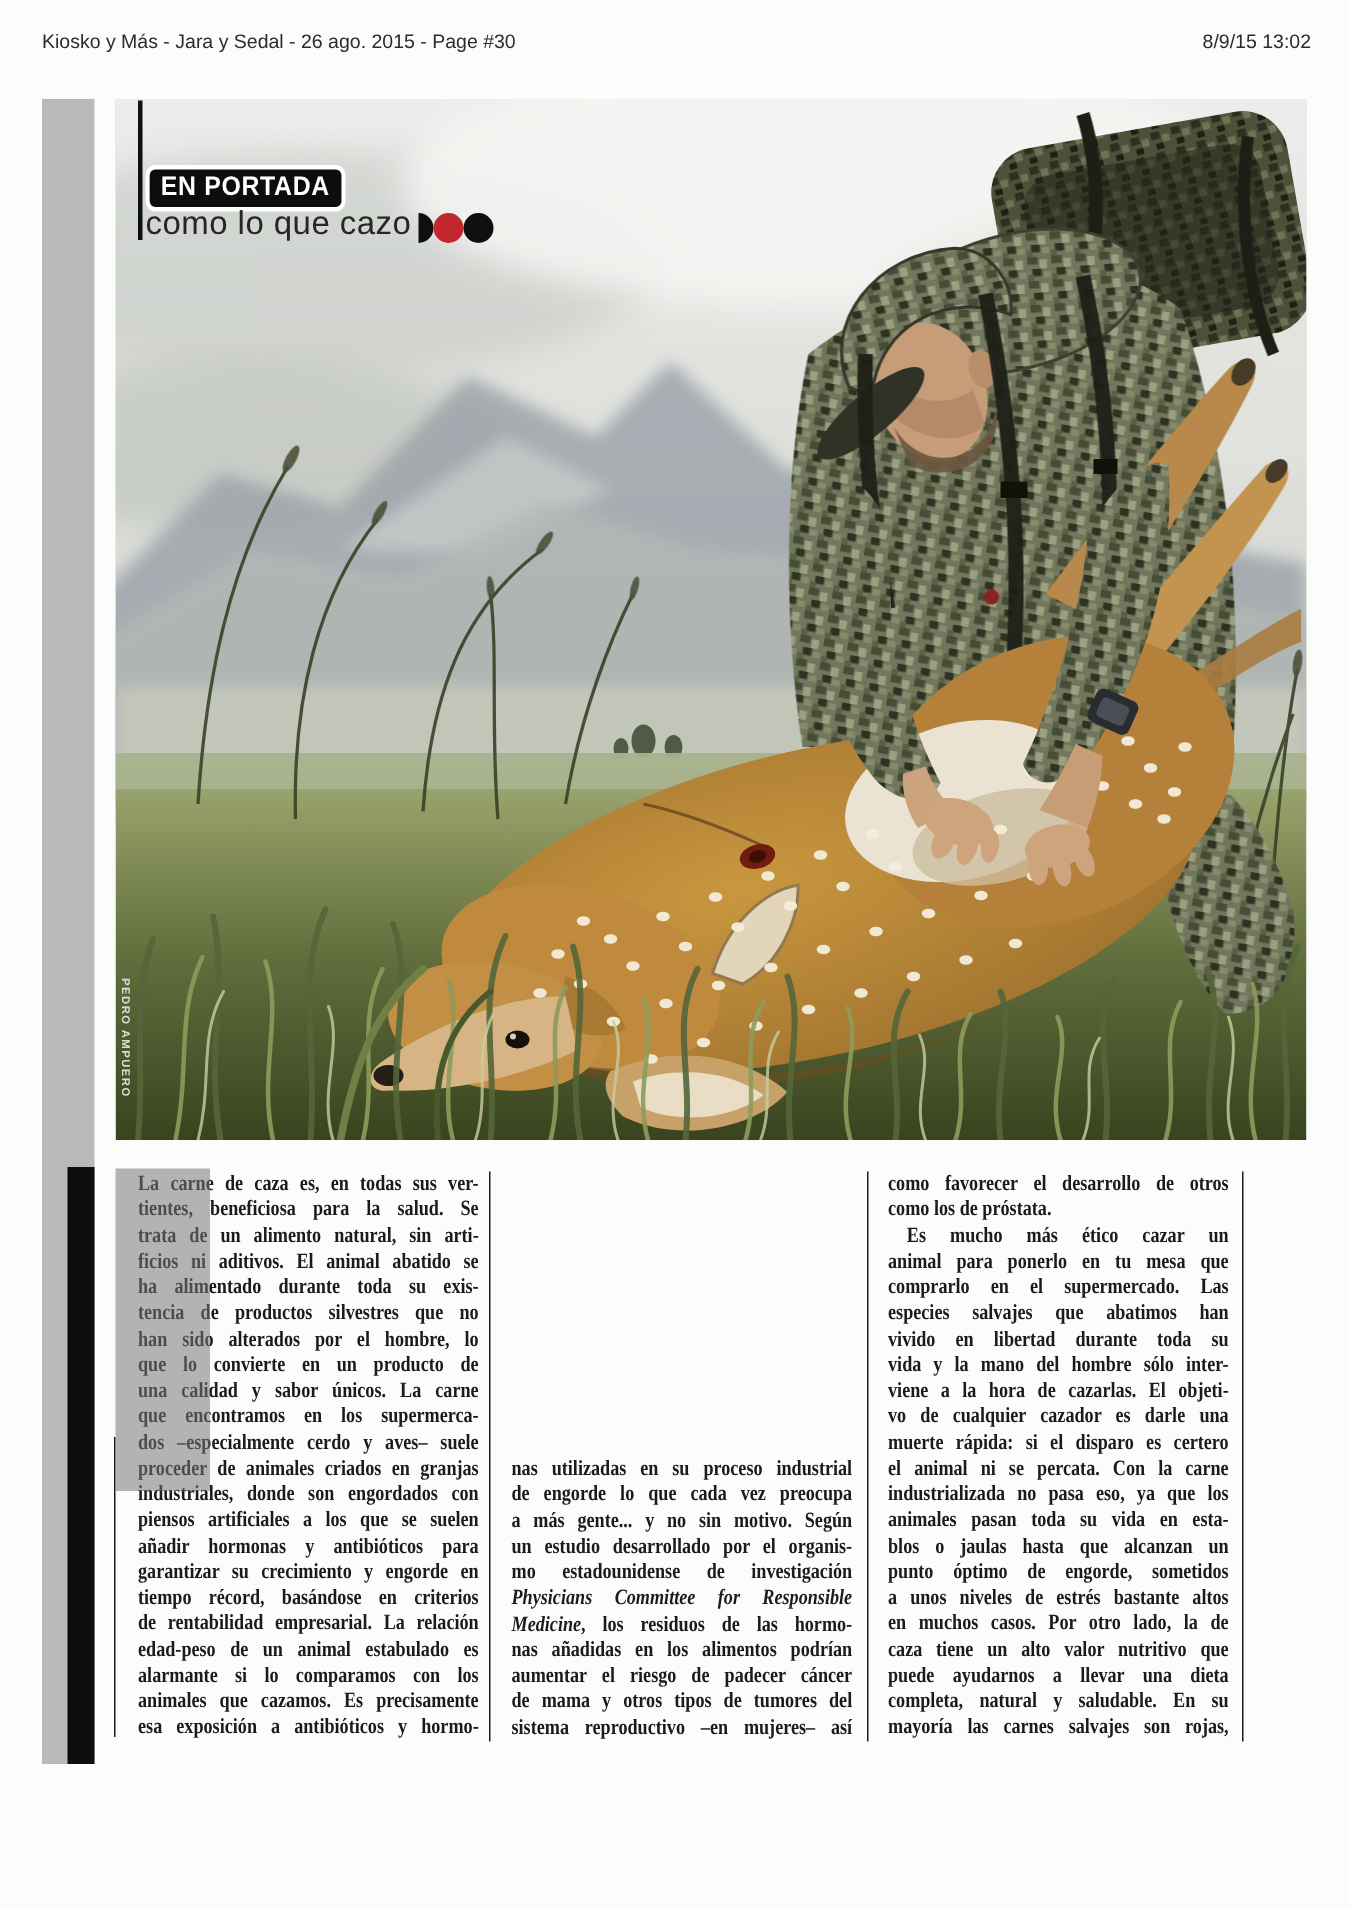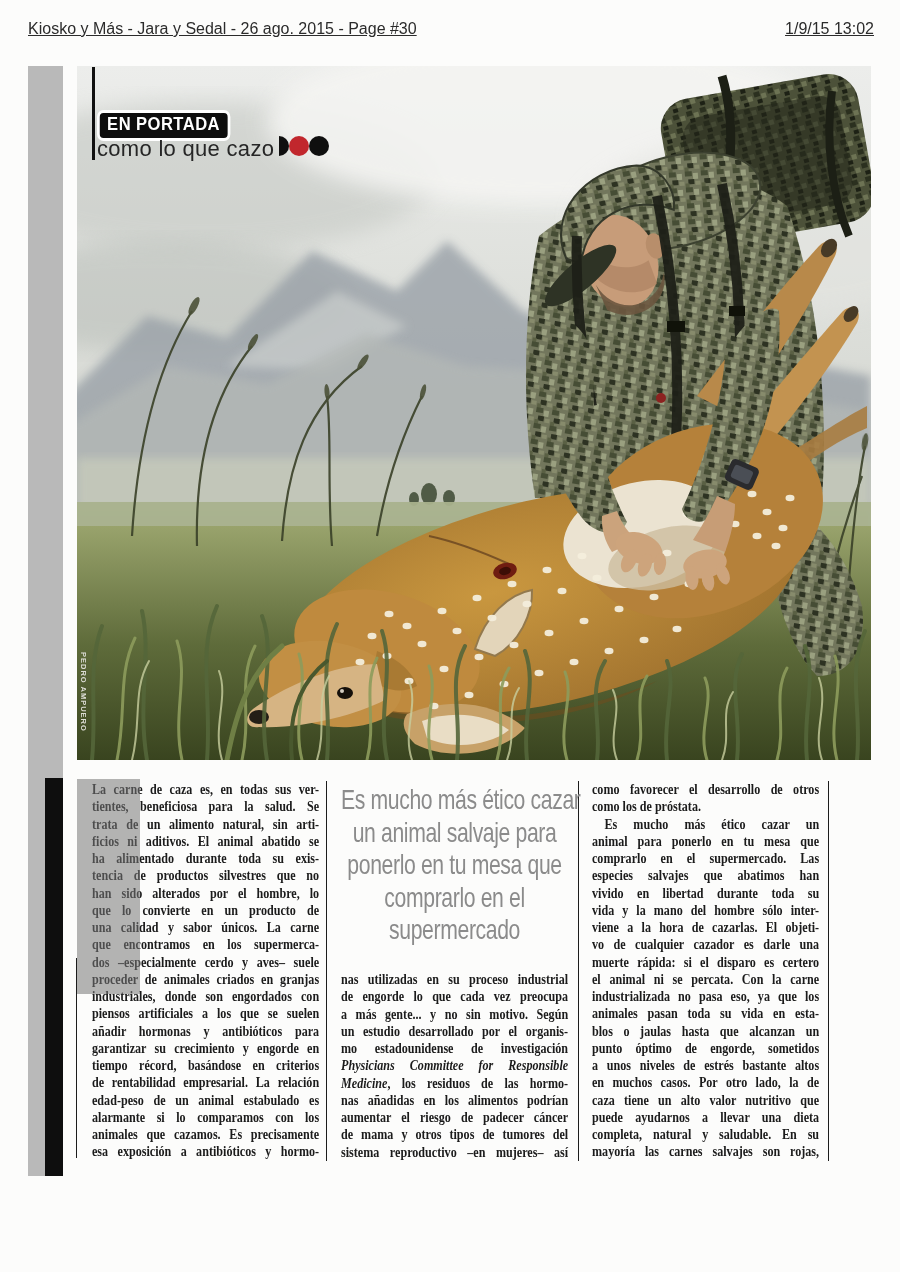--- a/index.html
+++ b/index.html
@@ -1,36 +1,36 @@
 <!DOCTYPE html>
 <html><head>
 <meta charset="utf-8">
 <style>
   html,body{margin:0;padding:0;background:#fcfcfb;}
   .page{position:relative;width:900px;height:1272px;background:#fcfcfb;overflow:hidden;
         font-family:"Liberation Sans",sans-serif;color:#222;}
   
   .hdr{position:absolute;top:20px;left:28px;right:26px;display:flex;justify-content:space-between;
-       font-size:16px;color:#2b2b2b;text-decoration:underline;}
+       font-size:13px;color:#2b2b2b;}
   .ftr{position:absolute;top:1196px;left:28px;right:26px;display:flex;justify-content:space-between;
        font-size:12.5px;color:#1d1d1d;}
   .ftr .pg{font-size:13px;}
   
   .grey-strip{position:absolute;left:28px;top:66px;width:35px;height:1110px;background:#b9b9b9;}
   .black-bar{position:absolute;left:45px;top:778px;width:18px;height:398px;background:#0e0e0e;}
   
   .photo{position:absolute;left:77px;top:66px;width:794px;height:694px;overflow:hidden;background:#d8dad4;}
   .credit{position:absolute;left:79px;top:652px;writing-mode:vertical-rl;font-size:7.5px;font-weight:bold;
           letter-spacing:1px;color:#dcdcd4;z-index:4;}
   
   .vline{position:absolute;left:92px;top:67px;width:3px;height:93px;background:#101010;z-index:4;}
   .badge{position:absolute;left:97px;top:110px;background:#0d0d0d;color:#fff;border:3px solid #fff;
          border-radius:7px;padding:1px 8px 3px;font-weight:bold;font-size:18px;letter-spacing:.5px;
          transform:scaleX(.92);transform-origin:left top;z-index:4;white-space:nowrap;}
-  .subtitle{position:absolute;left:97px;top:136px;display:flex;align-items:flex-start;gap:0;z-index:4;}
+  .subtitle{position:absolute;left:97px;top:136px;display:flex;align-items:flex-end;gap:0;z-index:4;}
   .subtitle .txt{font-size:22px;color:#262626;letter-spacing:.3px;margin-right:5px;}
   .half-disc{width:10px;height:20px;border-radius:0 10px 10px 0;background:#0f0f0f;}
   .dot{width:20px;height:20px;border-radius:50%;}
   
   .rule{position:absolute;width:1px;background:#1c1c1c;}
   .col{position:absolute;top:781px;font-weight:bold;}
   .colinner{width:272px;transform:scaleX(.835);transform-origin:0 0;
             font-family:"Liberation Serif",serif;font-size:14.5px;line-height:17.25px;color:#1b1b1b;}
   .bline{white-space:nowrap;text-align:justify;text-align-last:justify;}
   .bline.nojust{text-align-last:left;}
@@ -44,21 +44,21 @@
   .highlight{position:absolute;left:77px;top:779px;width:63px;height:215px;
              background:rgba(118,118,118,.55);z-index:5;}
 </style>
 </head>
 <body>
 
 <div class="page">
 
   <div class="hdr">
     <span>Kiosko y Más - Jara y Sedal - 26 ago. 2015 - Page #30</span>
-    <span>1/9/15 13:02</span>
+    <span>8/9/15 13:02</span>
   </div>
 
   <div class="grey-strip"></div>
 
   <div class="photo">
     <svg width="794" height="694" viewBox="0 0 794 694">
       <defs>
         <linearGradient id="sky" x1="0" y1="0" x2="0" y2="1">
           <stop offset="0" stop-color="#ecedeb"></stop>
             <stop offset="1" stop-color="#cfd2cb"></stop>
@@ -333,29 +333,20 @@
         <div class="bline"><span>garantizar su crecimiento y engorde en</span></div>
         <div class="bline"><span>tiempo récord, basándose en criterios</span></div>
         <div class="bline"><span>de rentabilidad empresarial. La relación</span></div>
         <div class="bline"><span>edad-peso de un animal estabulado es</span></div>
         <div class="bline"><span>alarmante si lo comparamos con los</span></div>
         <div class="bline"><span>animales que cazamos. Es precisamente</span></div>
         <div class="bline"><span>esa exposición a antibióticos y hormo-</span></div>
       </div>
   </div>
 
-  <div class="quote">
-    <div class="quoteinner">
-        <div class="qline">Es mucho más ético cazar</div>
-        <div class="qline">un animal salvaje para</div>
-        <div class="qline">ponerlo en tu mesa que</div>
-        <div class="qline">comprarlo en el</div>
-        <div class="qline">supermercado</div>
-      </div>
-  </div>
 
   <div class="col" style="left:341px;top:971px;">
     <div class="colinner">
         <div class="bline"><span>nas utilizadas en su proceso industrial</span></div>
         <div class="bline"><span>de engorde lo que cada vez preocupa</span></div>
         <div class="bline"><span>a más gente... y no sin motivo. Según</span></div>
         <div class="bline"><span>un estudio desarrollado por el organis-</span></div>
         <div class="bline"><span>mo estadounidense de investigación</span></div>
         <div class="bline"><span class="it">Physicians Committee for Responsible</span></div>
         <div class="bline"><span class="it">Medicine</span><span>, los residuos de las hormo-</span></div>

